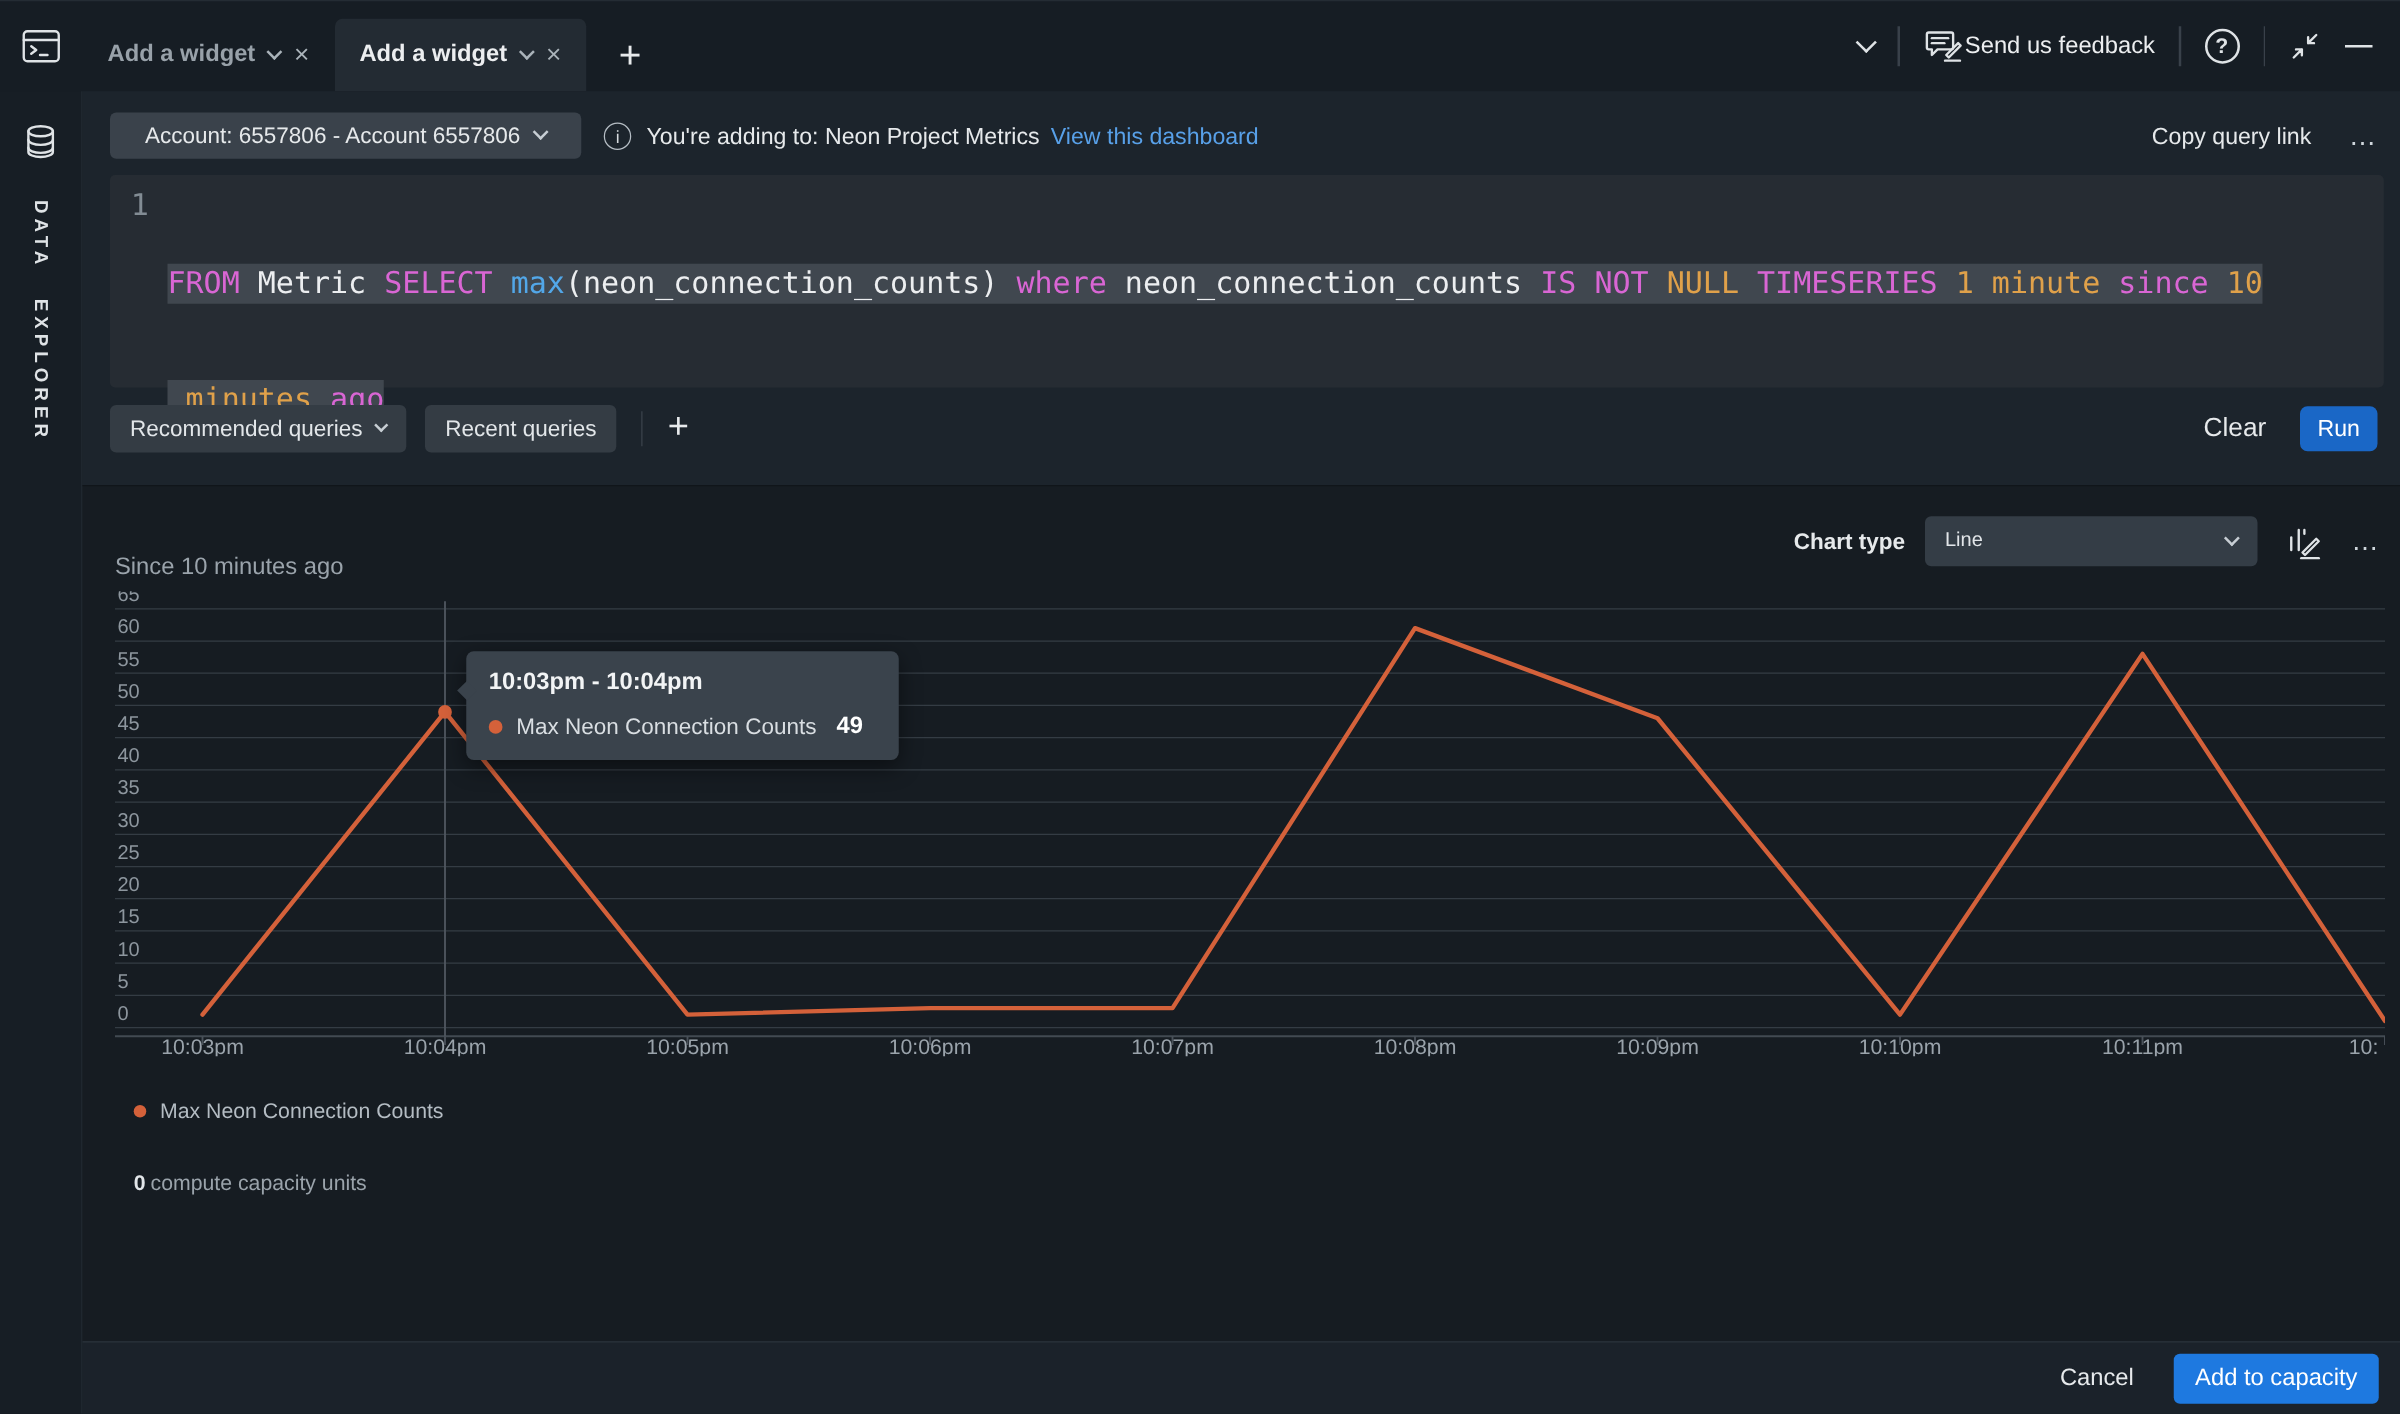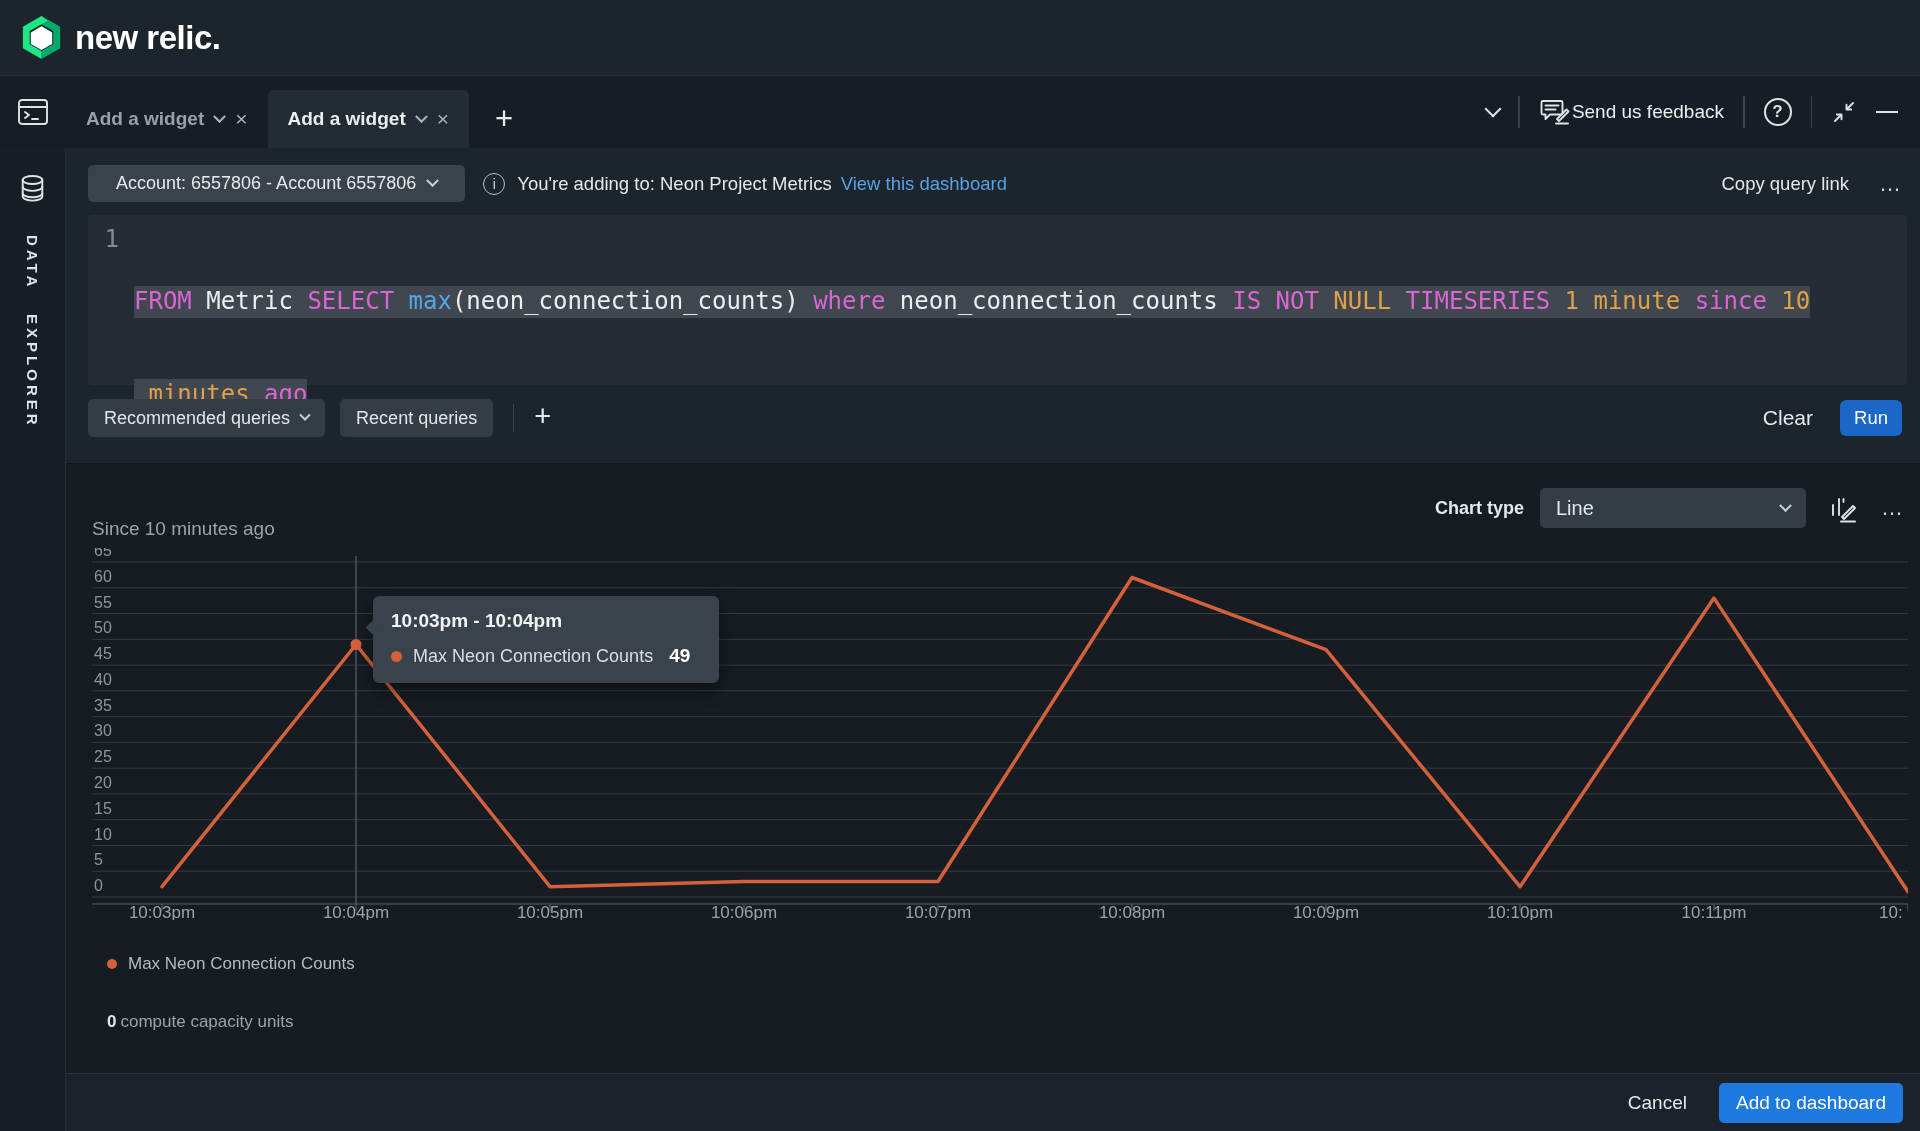--- a/index.html
+++ b/index.html
@@ -67,21 +67,21 @@
   .vdiv2 { width:1px; height:28px; background:#3a424b; margin:0 5px; }
   .plus2 { font-size:29px; font-weight:300; color:#e7eaec; cursor:pointer; margin-top:-3px; }
   .clear-btn { font-size:21px; color:#e6e9eb; cursor:pointer; margin-right:12px; }
   .run-btn { background:#1a67c6; color:#ffffff; border-radius:6px; padding:7px 14px; font-size:18.5px; cursor:pointer; }
 
   
   .chart-panel { flex:1; background:#161c22; border-top:1px solid #10151a; padding:24px 0 0 26px; overflow:hidden; }
   .chart-header { display:flex; align-items:center; height:40px; padding-right:16px; }
   .since-label { font-size:19px; color:#9aa3ab; align-self:flex-end; margin-bottom:-12px; }
   .ct-label { font-size:18px; font-weight:700; color:#e6e9eb; margin-right:16px; }
-  .ct-select { width:266px; height:40px; background:#343d46; border-radius:5px; display:flex; align-items:center; padding:0 16px; font-size:20px; color:#e2e6e9; cursor:pointer; }
+  .ct-select { width:266px; height:40px; background:#343d46; border-radius:5px; display:flex; align-items:center; padding:0 16px; font-size:16px; color:#e2e6e9; cursor:pointer; }
   .ct-select .chev { margin-left:auto; border-color:#c7ced4; }
   .chart-icons { display:flex; align-items:center; gap:24px; margin-left:22px; }
   .chart-wrap { position:relative; width:1816px; margin-top:20px; }
   svg.chart { display:block; overflow:hidden; }
   .grid { stroke:#343c44; stroke-width:1; }
   .axis { stroke:#424a52; stroke-width:1.5; }
   .tick { stroke:#4a525a; stroke-width:1.5; }
   .crosshair { stroke:#4e565e; stroke-width:1.5; }
   .ylab { font:16px "Liberation Sans", sans-serif; fill:#8d969e; }
   .xlab { font:17px "Liberation Sans", sans-serif; fill:#9aa3ab; }
@@ -104,30 +104,20 @@
   .cancel-btn { font-size:19px; color:#e6e9eb; cursor:pointer; }
   .add-btn { background:#1e79e0; color:#ffffff; font-size:19px; border-radius:5px; padding:9px 17px; cursor:pointer; }
 
   .icon-stroke { stroke:#dfe3e6; stroke-width:1.9; fill:none; stroke-linecap:round; stroke-linejoin:round; }
 </style>
 </head>
 <body>
 
 <div class="app">
 
-  <header class="topbar">
-    <div class="logo">
-      <svg width="41" height="45" viewBox="0 0 44 48">
-        <path fill="#00ac69" d="M22 1 L42 12.5 V35.5 L22 47 L22 38.6 L34.7 31.3 V16.9 L15.2 5.9 Z"></path>
-        <path fill="#1ce783" d="M22 1 L2 12.5 V35.5 L22 47 V38.6 L9.3 31.3 V16.9 L28.8 5.9 Z"></path>
-        <path fill="#ffffff" d="M22 12 L33.5 18.5 V31 L22 37.5 L10.5 31 V18.5 Z"></path>
-      </svg>
-      <span class="logo-text">new relic.</span>
-    </div>
-  </header>
 
   <div class="tabbar">
     <div class="term-cell">
       <svg width="34" height="30" viewBox="0 0 34 30">
         <rect class="icon-stroke" x="3" y="3" width="28" height="24" rx="3"></rect>
         <line class="icon-stroke" x1="3" y1="10" x2="31" y2="10"></line>
         <polyline class="icon-stroke" points="9,15 13,18 9,21"></polyline>
         <line class="icon-stroke" x1="16" y1="22" x2="22" y2="22"></line>
       </svg>
     </div>
@@ -310,18 +300,18 @@
           <span class="series-dot" style="background: rgb(212, 97, 58);"></span>
           <span class="legend-label">Max Neon Connection Counts</span>
         </div>
         <div class="capacity-note">
           <b>0</b><span>compute capacity units</span>
         </div>
       </section>
 
       <footer class="footer">
         <span class="cancel-btn">Cancel</span>
-        <span class="add-btn">Add to dashboard</span>
+        <span class="add-btn">Add to capacity</span>
       </footer>
 
     </main>
   </div>
 </div>
 
 </body></html>

